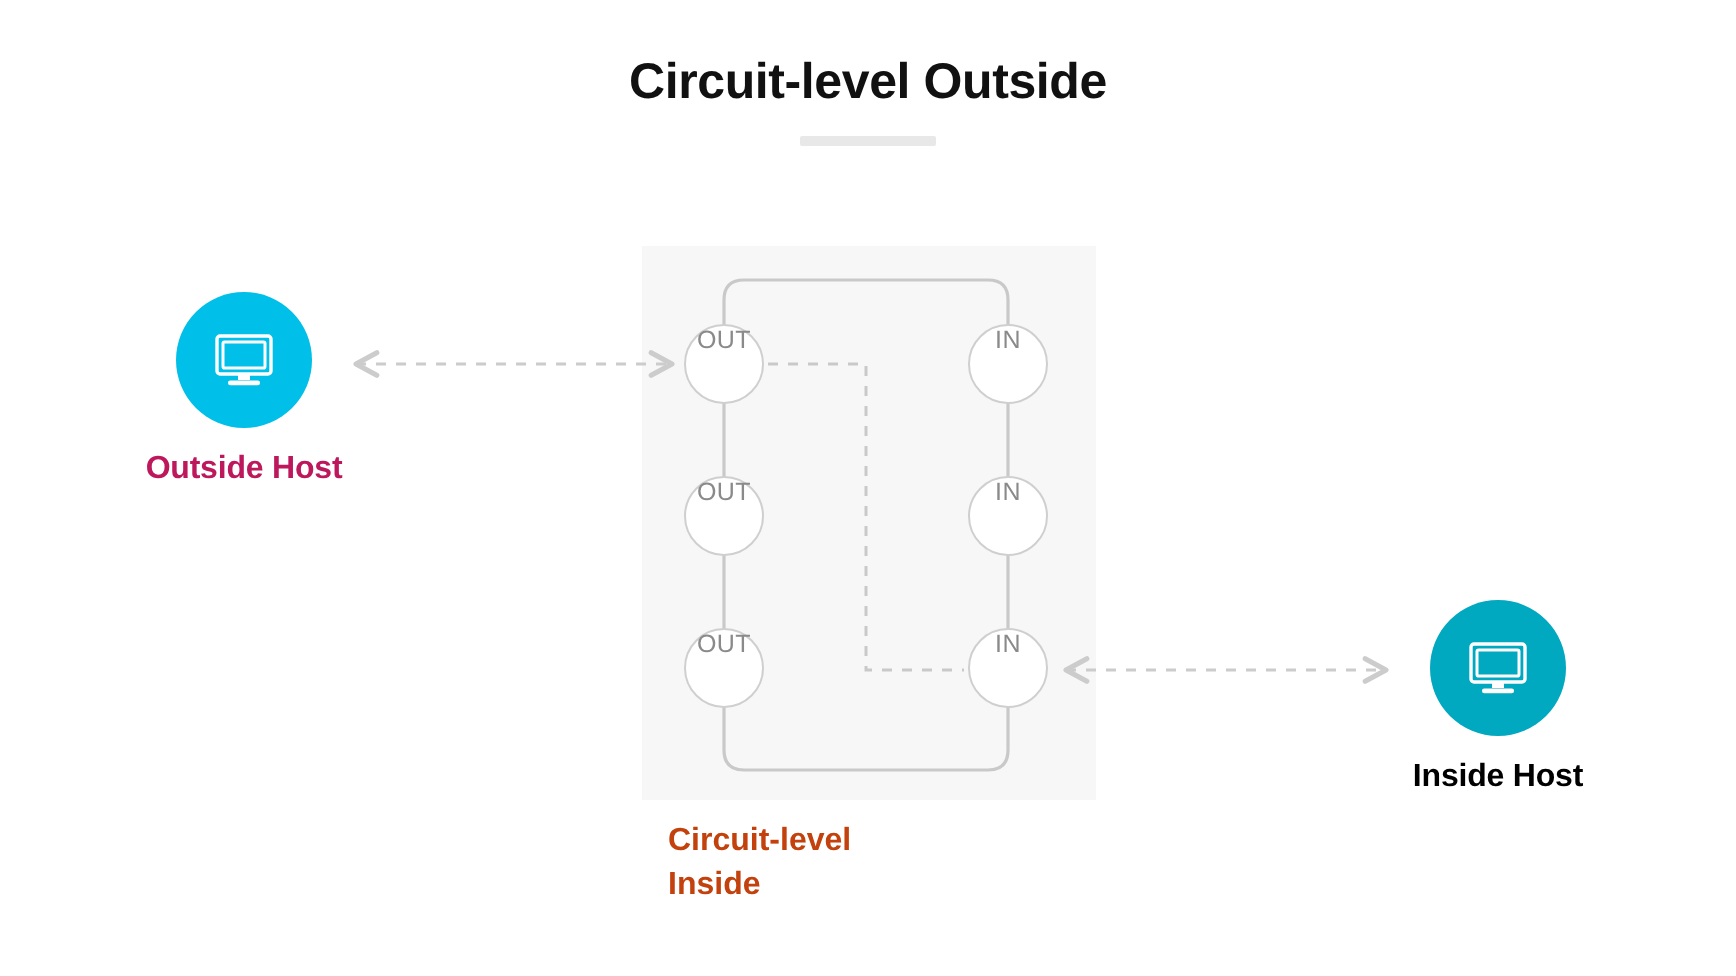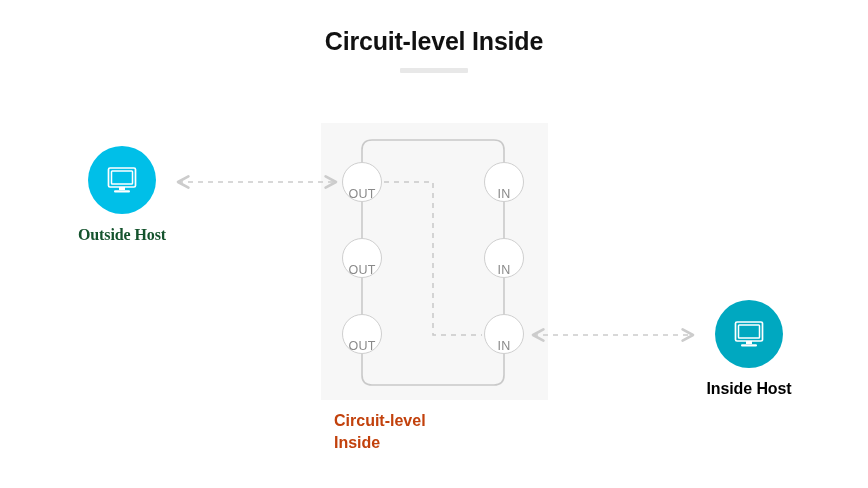--- a/index.html
+++ b/index.html
@@ -104,39 +104,39 @@
   
   .port {
     position: absolute;
     width: 40px;
     height: 40px;
     border-radius: 50%;
     background: #ffffff;
     border: 1.4px solid #cfcfcf;
     box-sizing: border-box;
     display: flex;
-    align-items: flex-end;
+    align-items: flex-start;
     justify-content: center;
     font-size: 12.5px;
     color: #8a8a8a;
     letter-spacing: 0.2px;
   }
   .port.out-1 { left: 342px; top: 162px; }
   .port.out-2 { left: 342px; top: 238px; }
   .port.out-3 { left: 342px; top: 314px; }
   .port.in-1  { left: 484px; top: 162px; }
   .port.in-2  { left: 484px; top: 238px; }
   .port.in-3  { left: 484px; top: 314px; }
 </style>
 </head>
 <body>
 
 <div class="stage">
 
-  <div class="title">Circuit-level Inside</div>
+  <div class="title">Circuit-level Outside</div>
   <div class="title-rule"></div>
 
   <div class="gateway-box"></div>
 
   <svg class="circuit-layer" width="868" height="488" viewBox="0 0 868 488">
     <defs>
       <marker id="arrow-right" markerWidth="9" markerHeight="9" refX="7.5" refY="4.5" orient="auto" markerUnits="strokeWidth">
         <path d="M1,1 L7.5,4.5 L1,8" fill="none" stroke="#cccccc" stroke-width="1.6" stroke-linecap="round" stroke-linejoin="round"></path>
       </marker>
       <marker id="arrow-left" markerWidth="9" markerHeight="9" refX="1.5" refY="4.5" orient="auto" markerUnits="strokeWidth">
@@ -185,21 +185,21 @@
 
   <div class="host" id="host-outside">
     <div class="host-circle" style="background:#00bfe8;">
       <svg width="40" height="40" viewBox="0 0 40 40">
         <rect x="6.5" y="8" width="27" height="19" rx="1.5" fill="none" stroke="#ffffff" stroke-width="1.7"></rect>
         <rect x="9.5" y="11" width="21" height="13" rx="0.8" fill="none" stroke="#ffffff" stroke-width="1.5"></rect>
         <rect x="17" y="27" width="6" height="3" fill="#ffffff"></rect>
         <rect x="12" y="30.2" width="16" height="2.4" rx="1.1" fill="#ffffff"></rect>
       </svg>
     </div>
-    <div class="host-label" style="color:#14532d;font-family:Liberation Serif, serif;">Outside Host</div>
+    <div class="host-label" style="color:#be185d;">Outside Host</div>
   </div>
 
   <div class="host" id="host-inside">
     <div class="host-circle" style="background:#00a8c0;">
       <svg width="40" height="40" viewBox="0 0 40 40">
         <rect x="6.5" y="8" width="27" height="19" rx="1.5" fill="none" stroke="#ffffff" stroke-width="1.7"></rect>
         <rect x="9.5" y="11" width="21" height="13" rx="0.8" fill="none" stroke="#ffffff" stroke-width="1.5"></rect>
         <rect x="17" y="27" width="6" height="3" fill="#ffffff"></rect>
         <rect x="12" y="30.2" width="16" height="2.4" rx="1.1" fill="#ffffff"></rect>
       </svg>

